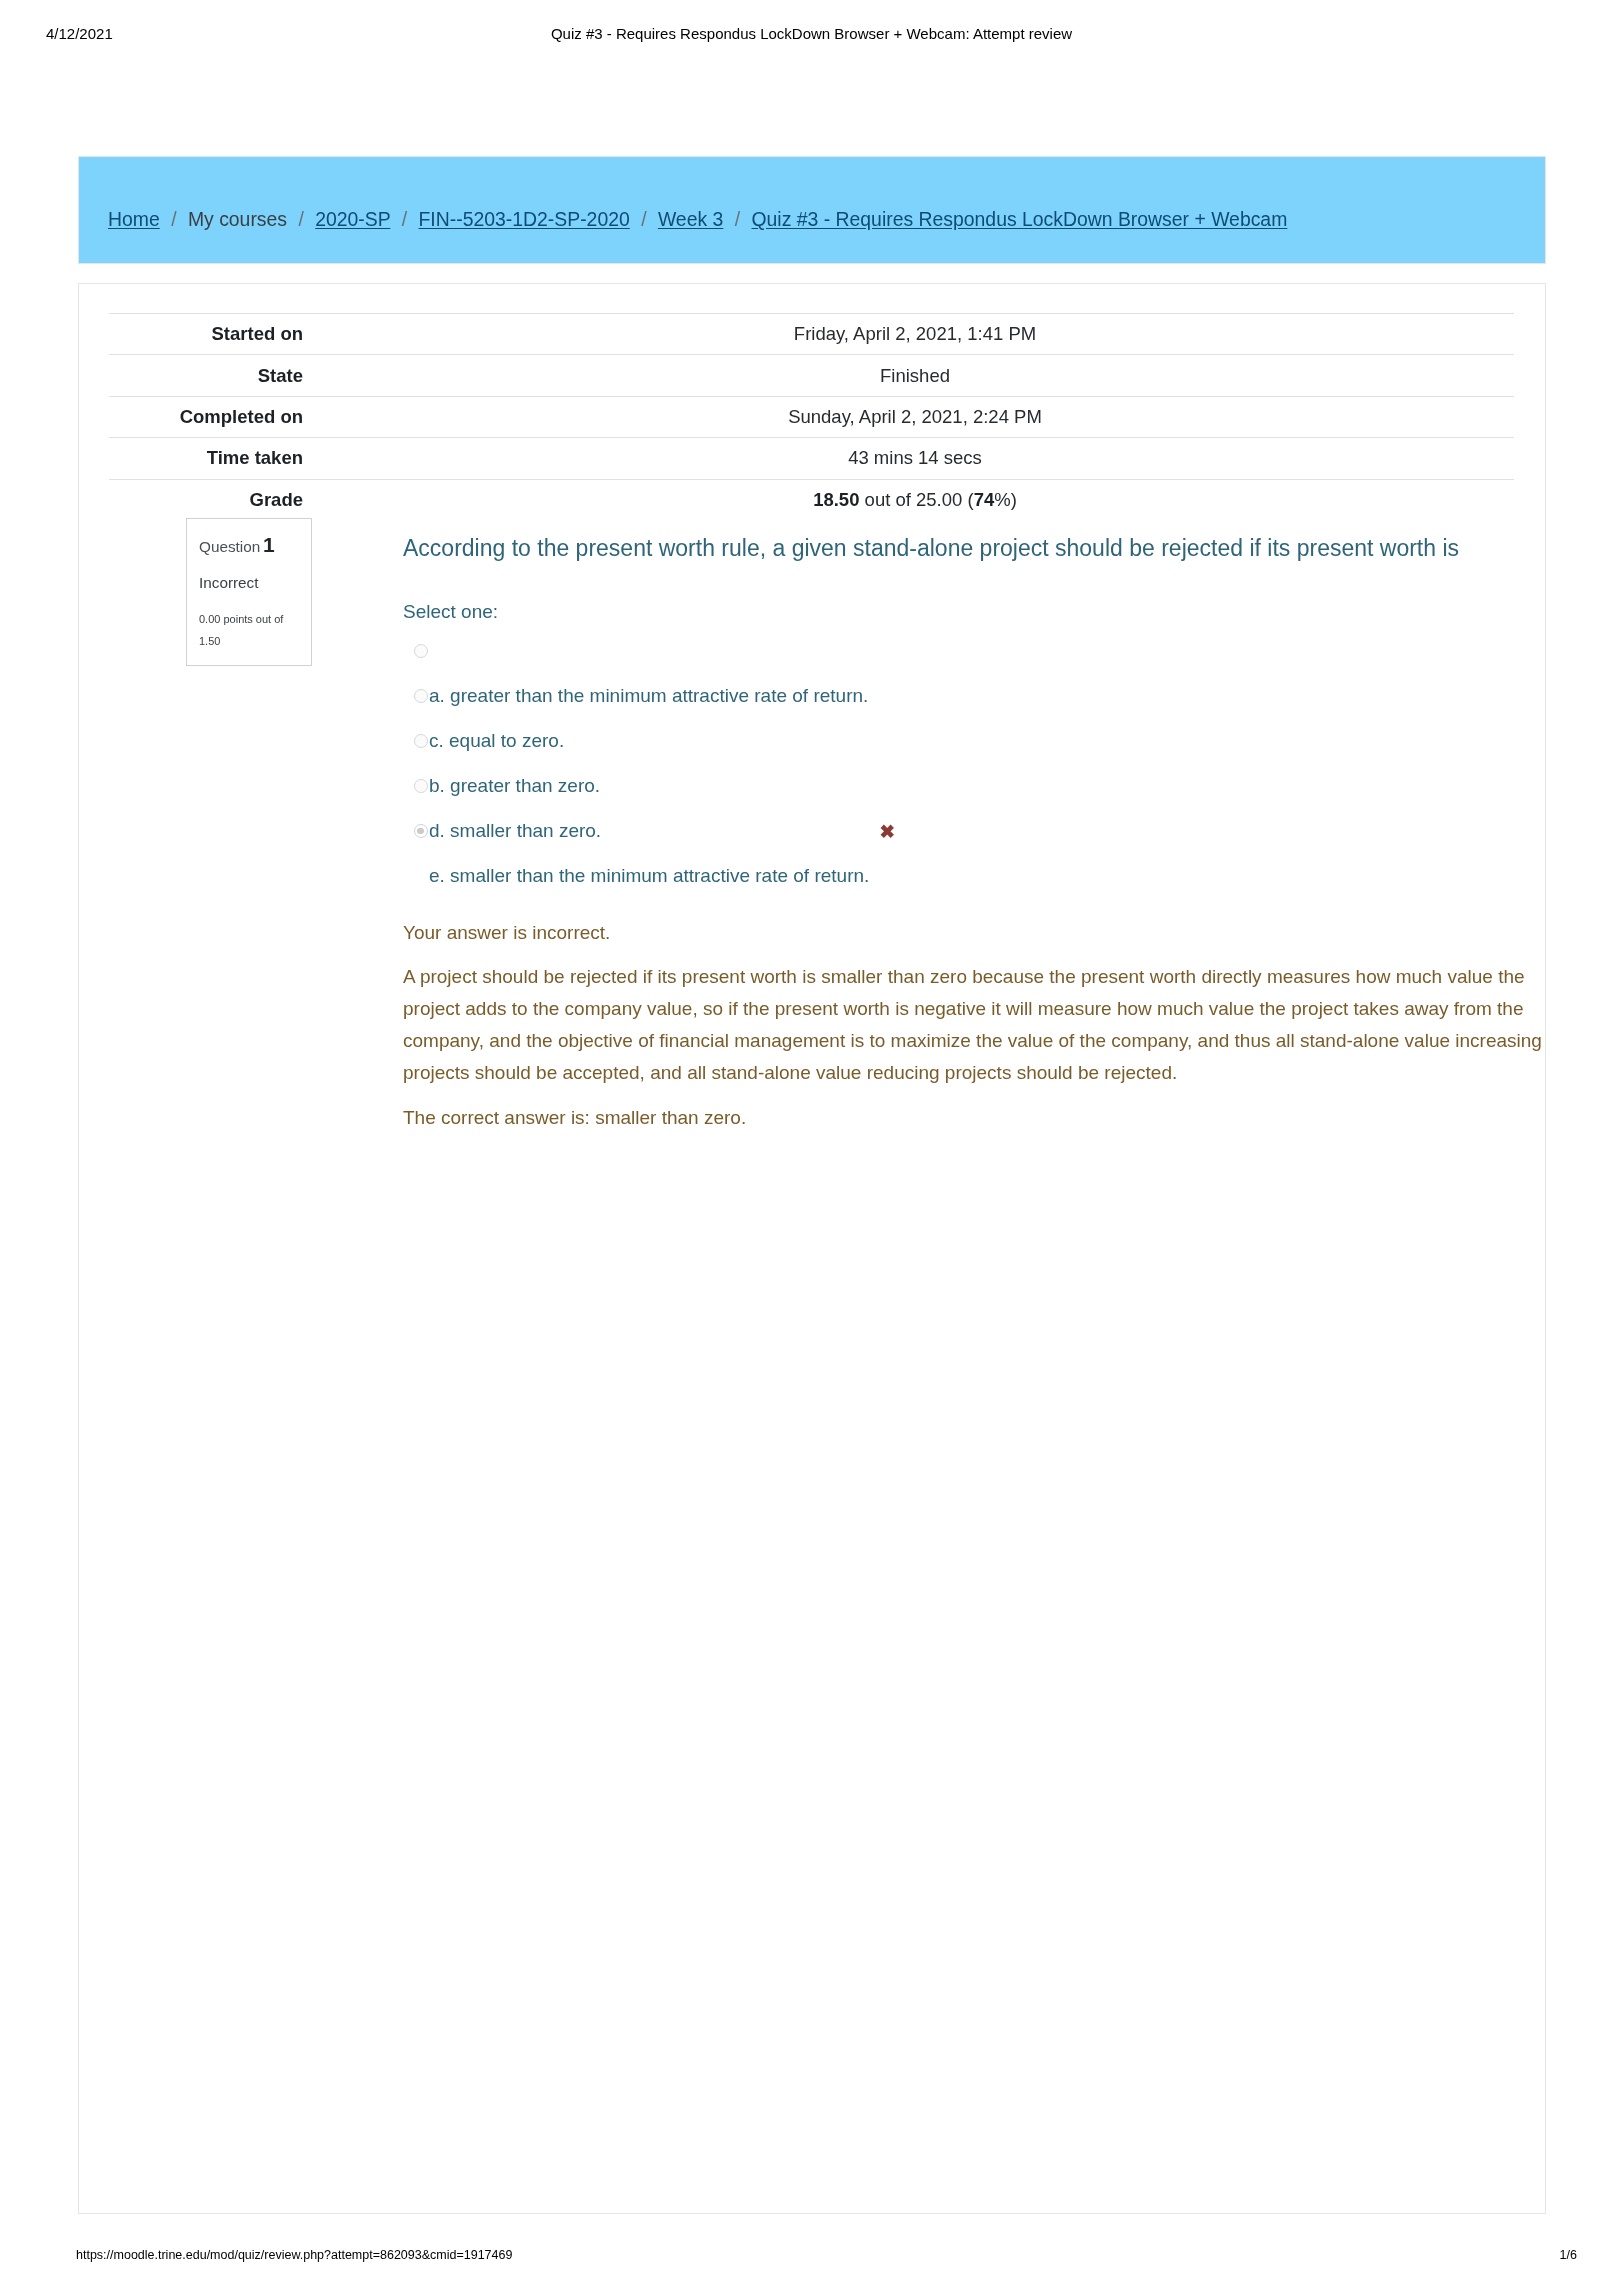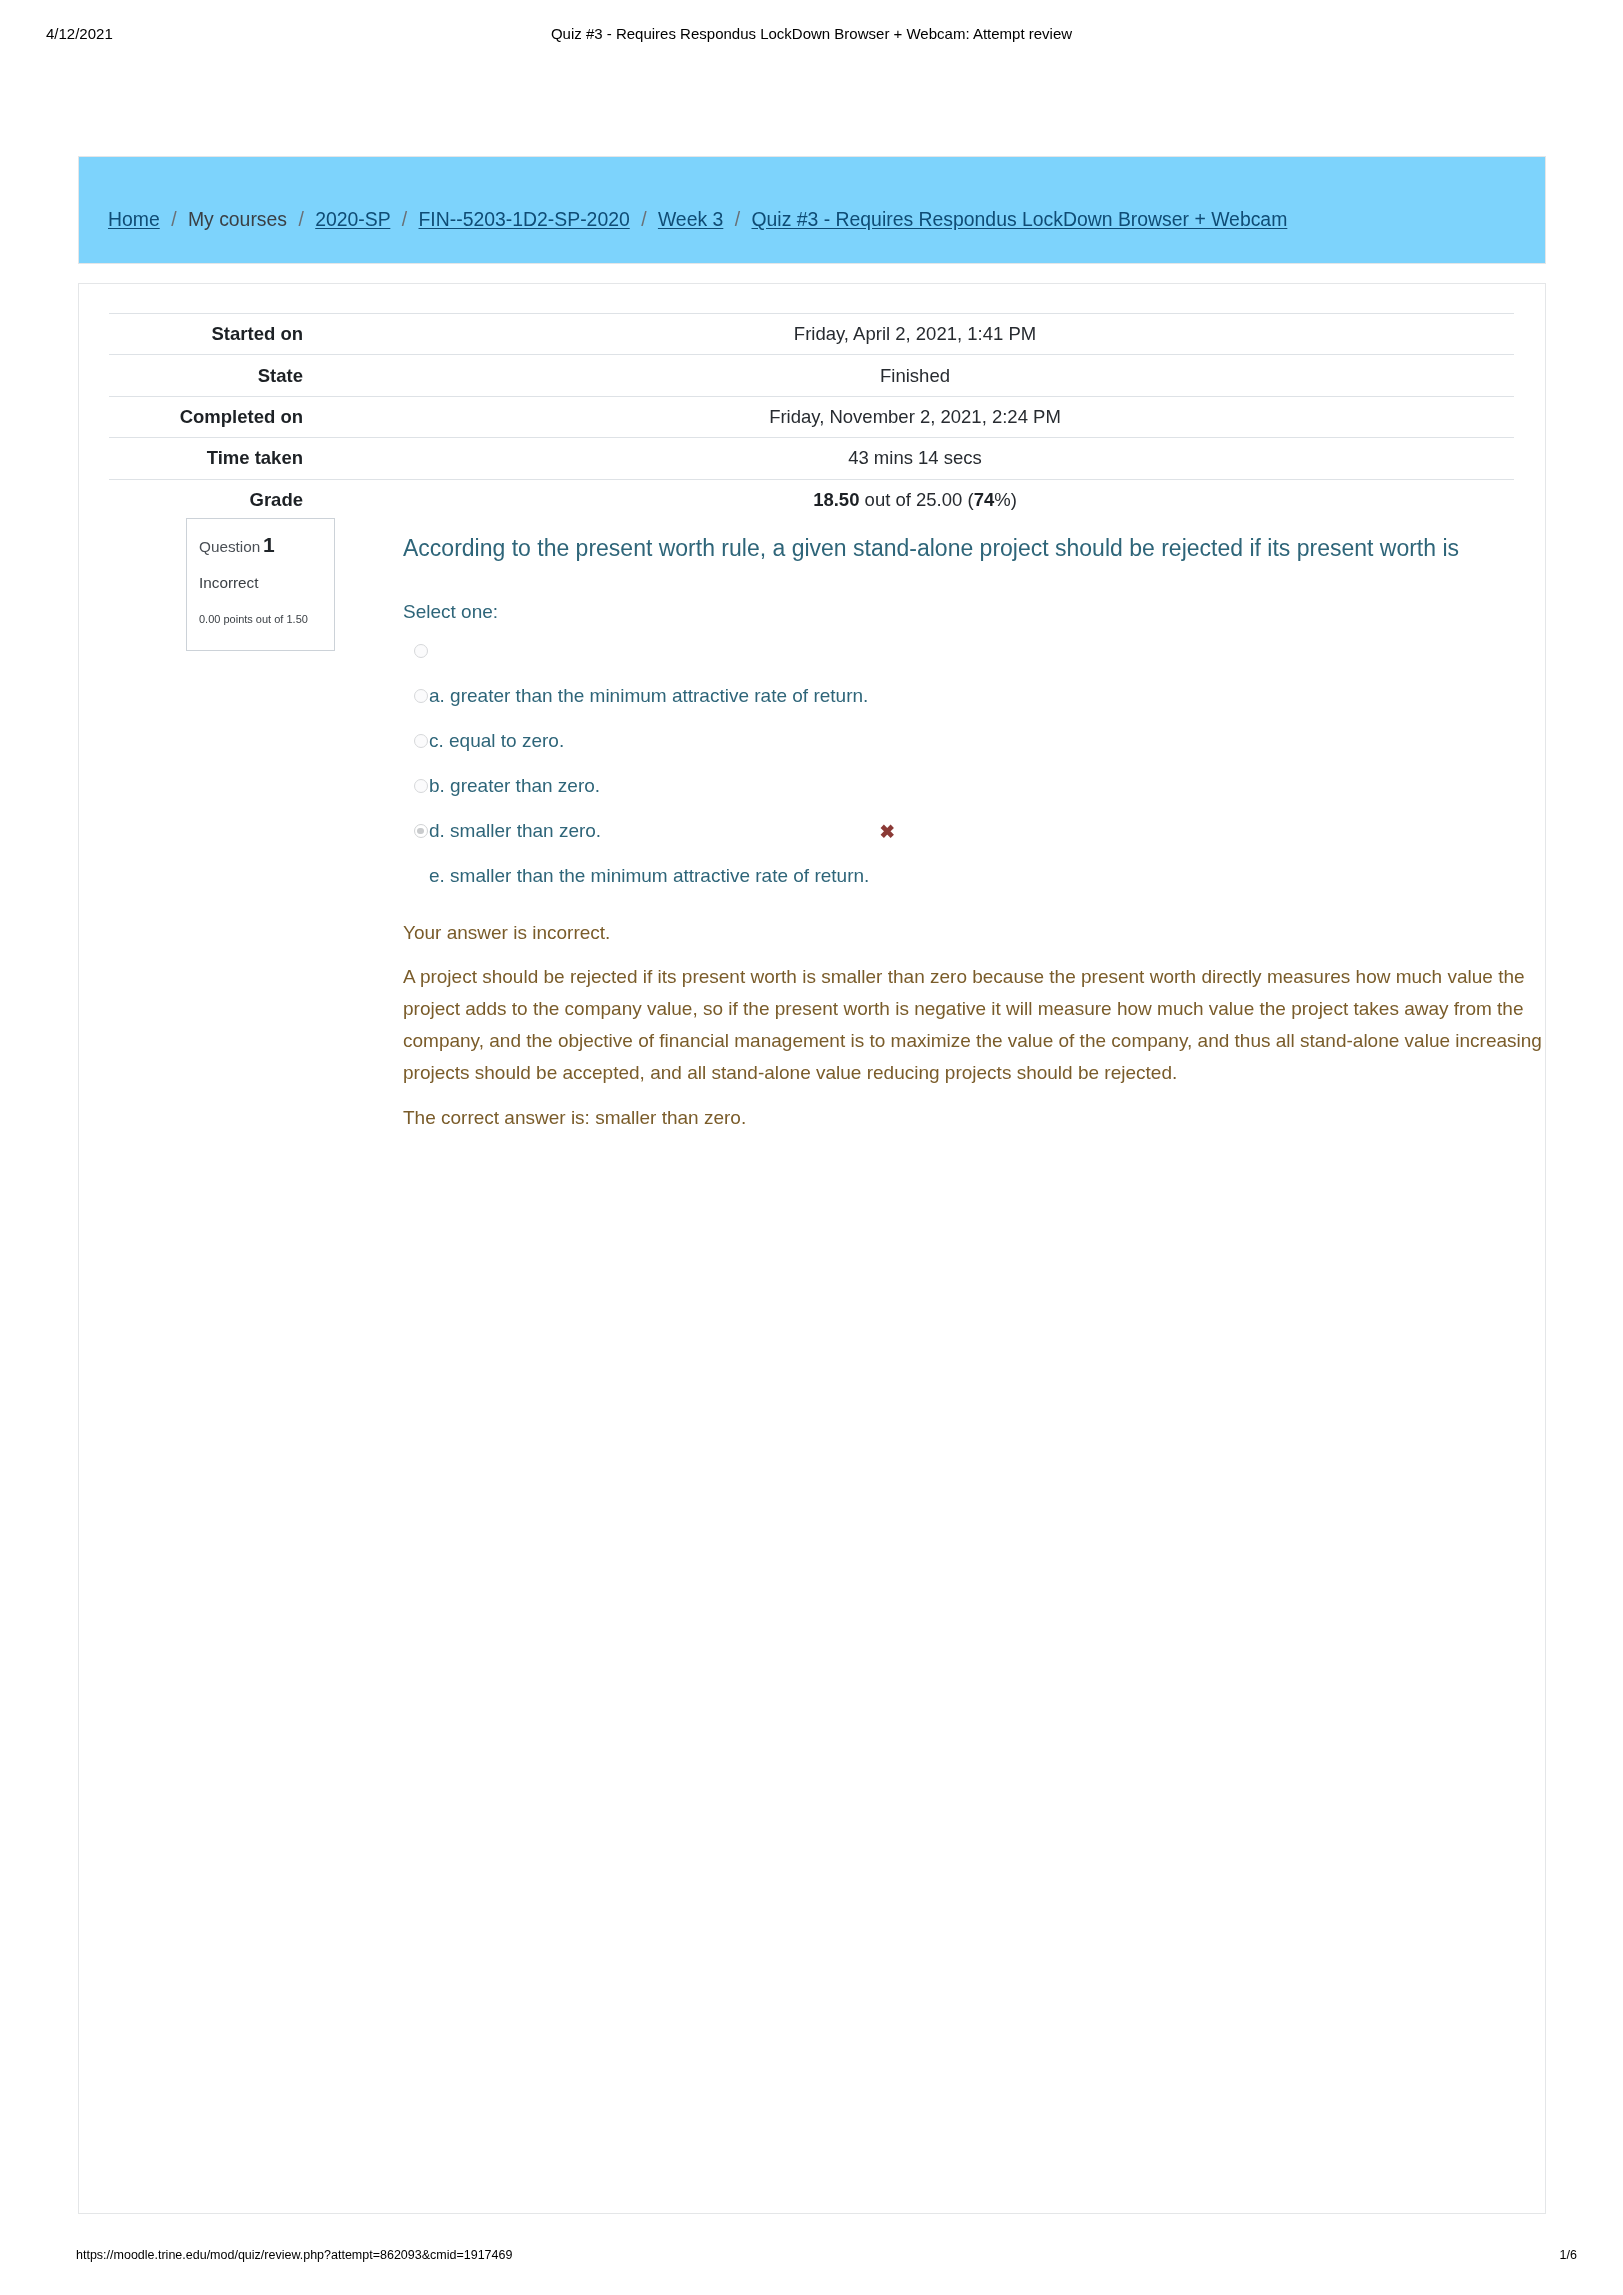--- a/index.html
+++ b/index.html
@@ -152,21 +152,21 @@
     position: absolute;
     left: 0;
     top: 222px;
     width: 1465px;
     height: 855px;
   }
   .question-info {
     position: absolute;
     left: 107px;
     top: 11.6px;
-    width: 149px;
+    width: 126px;
     min-height: 133px;
     border: 1.4px solid #ccd2d8;
     box-sizing: border-box;
     background: #ffffff;
     padding: 14px 12px 13px 12px;
   }
   .qi-line {
     font-size: 15.3px;
     line-height: 23px;
     color: #4a4f55;
@@ -326,21 +326,21 @@
       <tr>
         <th>Started on</th>
         <td>Friday, April 2, 2021, 1:41 PM</td>
       </tr>
       <tr>
         <th>State</th>
         <td>Finished</td>
       </tr>
       <tr>
         <th>Completed on</th>
-        <td>Friday, November 2, 2021, 2:24 PM</td>
+        <td>Sunday, April 2, 2021, 2:24 PM</td>
       </tr>
       <tr>
         <th>Time taken</th>
         <td>43 mins 14 secs</td>
       </tr>
       <tr>
         <th>Grade</th>
         <td><b>18.50</b><span> out of 25.00 (</span><b>74</b><span>%)</span></td>
       </tr>
     </tbody>

